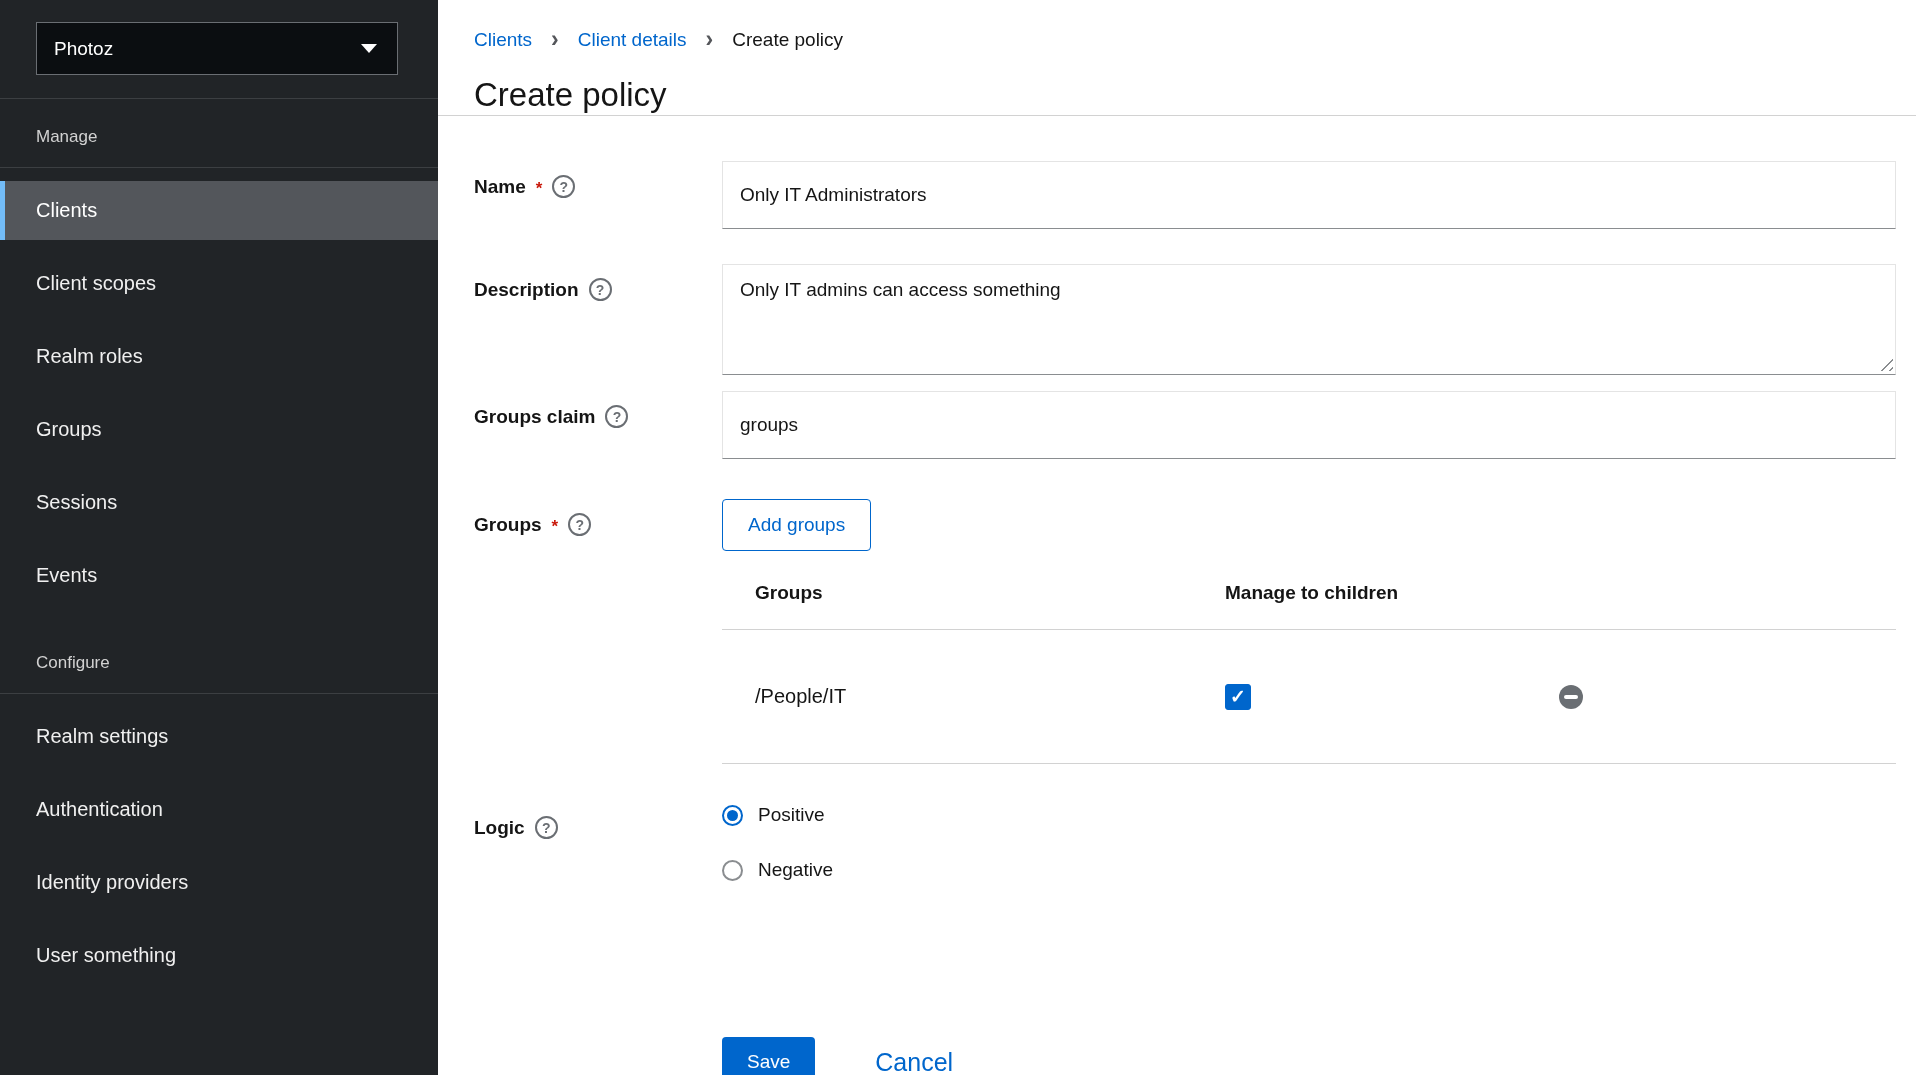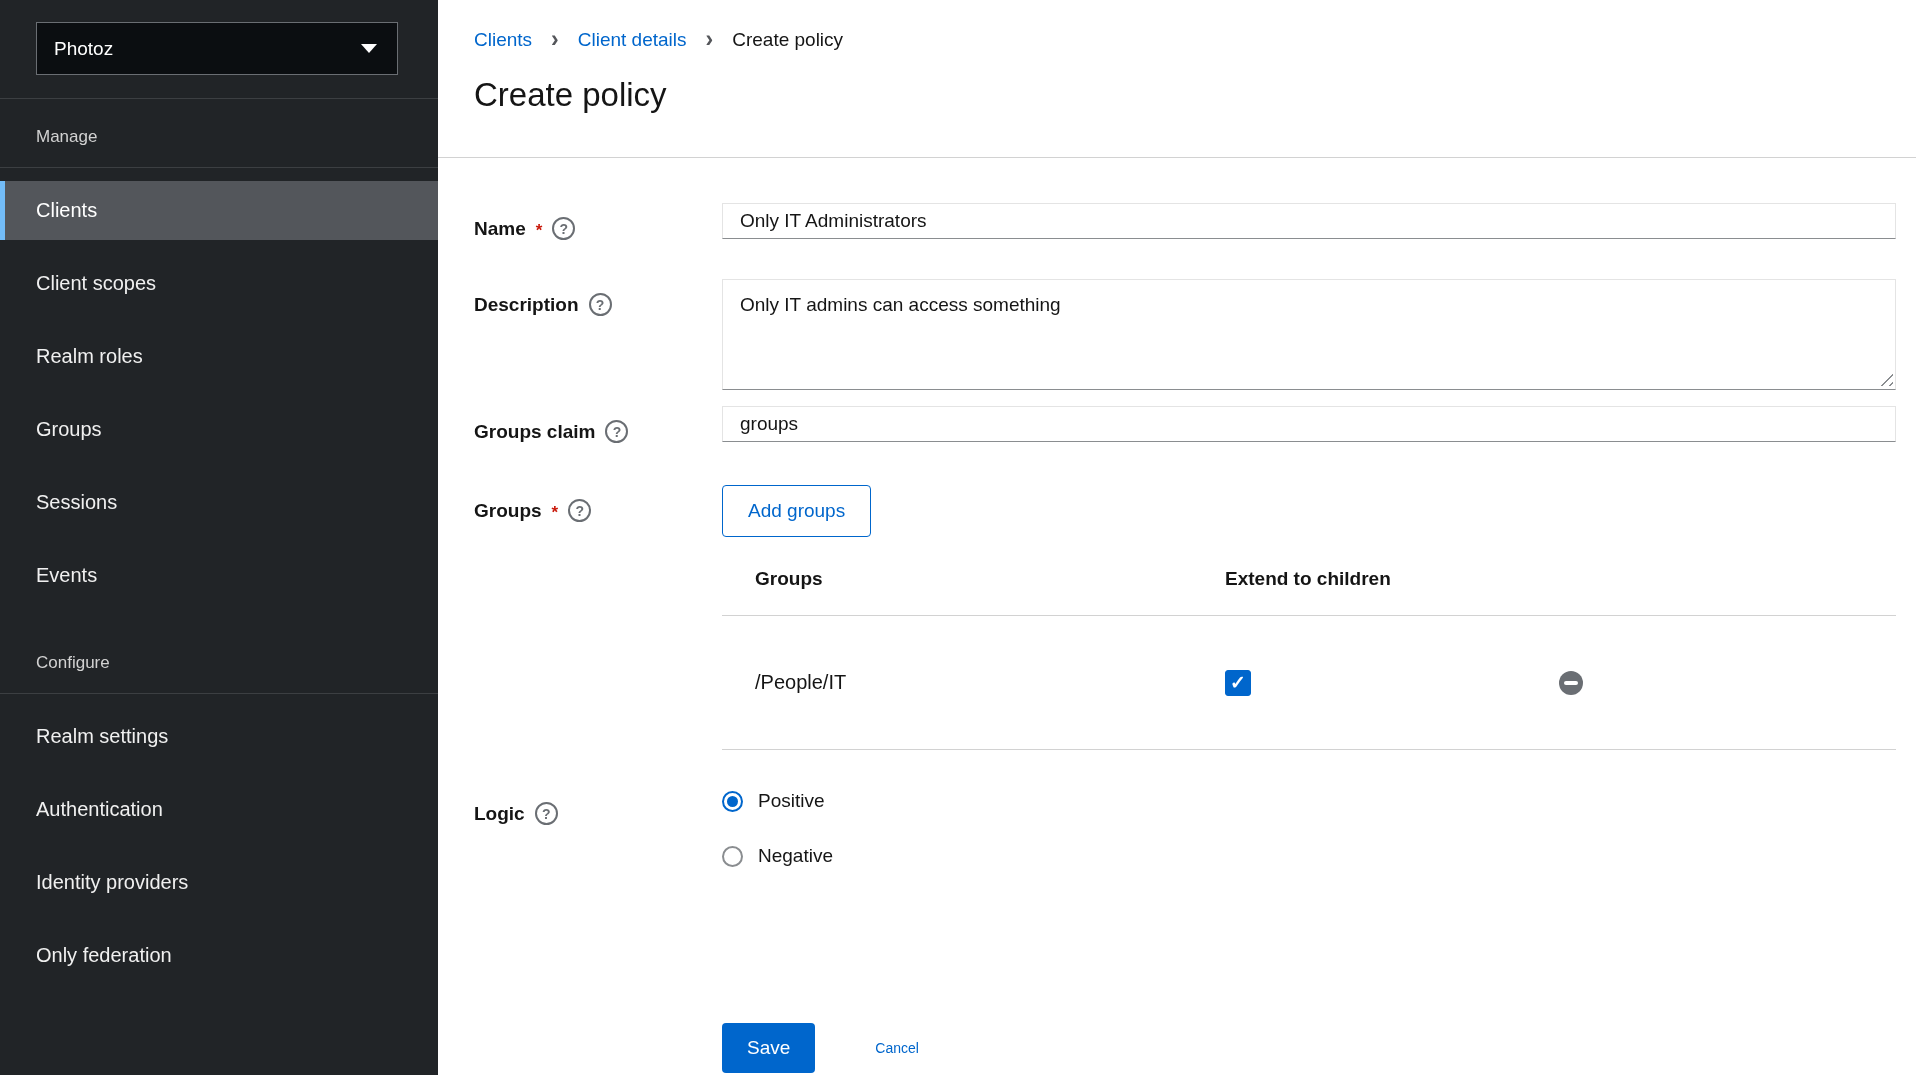--- a/index.html
+++ b/index.html
@@ -56,21 +56,21 @@
   }
   .row-field{flex:1;min-width:0;}
 
   .row-name{margin-top:45px;}
   .row-desc{margin-top:35px;}
   .row-claim{margin-top:16px;}
   .row-groups{margin-top:40px;}
   .row-logic{margin-top:38px;}
 
   .text-input{
-    width:100%;box-sizing:border-box;height:36px;
+    width:100%;box-sizing:border-box;height:68px;
     border:1px solid #e4e4e4;border-bottom:1.5px solid #8a8d90;
     padding:0 17px;font-size:19px;font-family:inherit;color:#151515;background:#fff;outline:none;
   }
   .textarea-wrap{position:relative;}
   textarea.text-input{height:111px;padding-top:12px;resize:none;display:block;line-height:26px;}
   .grip{
     position:absolute;right:3px;bottom:4px;width:14px;height:14px;
     clip-path:polygon(100% 0,100% 100%,0 100%);
     background:repeating-linear-gradient(135deg,#8a8d90 0 1.5px,transparent 1.5px 5.5px);
     cursor:nwse-resize;
@@ -104,21 +104,21 @@
   .radio{width:21px;height:21px;box-sizing:border-box;border:2px solid #8a8d90;border-radius:50%;position:relative;flex:none;cursor:pointer;background:#fff;}
   .radio.checked{border-color:#0066cc;}
   .radio.checked::after{content:"";position:absolute;inset:3px;border-radius:50%;background:#0066cc;}
   .radio-label{font-size:19px;line-height:26px;}
 
   .actions{margin-top:125px;display:flex;align-items:center;gap:60px;}
   .btn-primary{
     height:50px;padding:0 25px;background:#0066cc;color:#fff;border:none;border-radius:4px;
     font-size:19px;font-family:inherit;cursor:pointer;
   }
-  .link-btn{color:#0066cc;font-size:14px;background:none;border:none;padding:0;font-family:inherit;cursor:pointer;text-decoration:none;}
+  .link-btn{color:#0066cc;font-size:25px;background:none;border:none;padding:0;font-family:inherit;cursor:pointer;text-decoration:none;}
 </style>
 </head>
 <body>
 
 <div class="app">
 
   <aside class="sidebar">
     <div class="realm-select">
       <span>Photoz</span>
       <span class="caret-down"></span>
@@ -136,21 +136,21 @@
           <li class="nav-item">Sessions</li>
           <li class="nav-item">Events</li>
         </ul>
       </div>
       <div class="nav-group configure">
         <div class="group-label">Configure</div>
         <ul class="nav-items">
           <li class="nav-item">Realm settings</li>
           <li class="nav-item">Authentication</li>
           <li class="nav-item">Identity providers</li>
-          <li class="nav-item">Only federation</li>
+          <li class="nav-item">User something</li>
         </ul>
       </div>
     </nav>
   </aside>
 
   <main class="main">
 
     <div class="page-header">
       <nav class="breadcrumb">
         <a class="crumb-link">Clients</a>
@@ -203,21 +203,21 @@
           <span>Groups</span>
           <span class="req">*</span>
           <span class="help-icon">?</span>
         </div>
         <div class="row-field">
           <button type="button" class="btn-secondary">Add groups</button>
 
           <div class="groups-table">
             <div class="thead">
               <div class="th cell-indent">Groups</div>
-              <div class="th">Extend to children</div>
+              <div class="th">Manage to children</div>
               <div class="th"></div>
             </div>
             <div class="trow">
               <div class="td-group cell-indent">/People/IT</div>
               <div>
                 <div class="checkbox checked">
                   <span class="check-glyph">✓</span>
                 </div>
               </div>
               <button type="button" class="minus-btn"></button>

